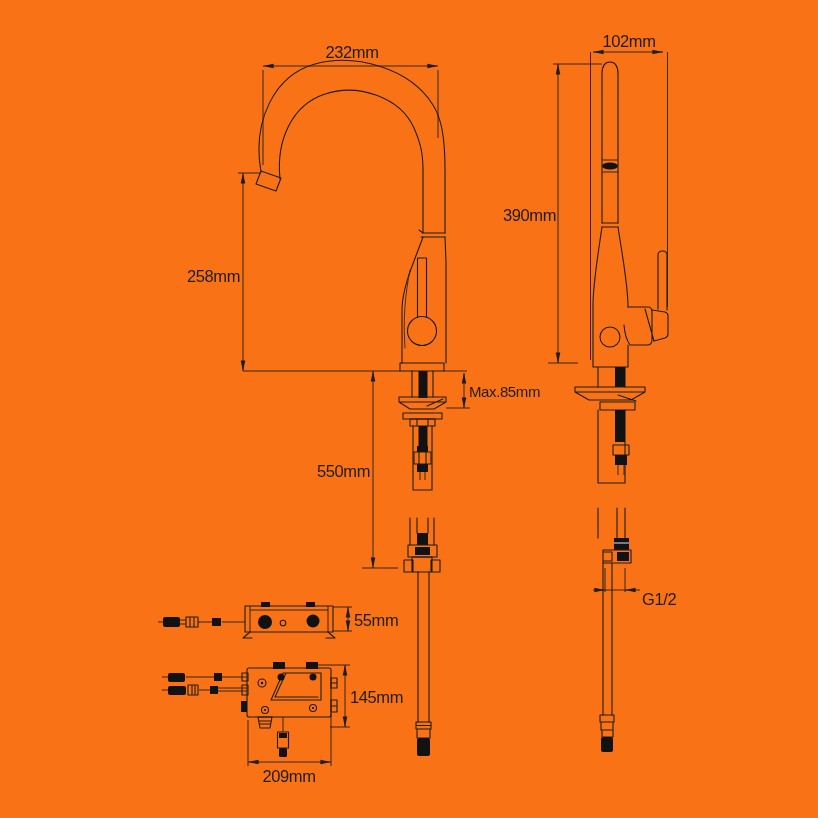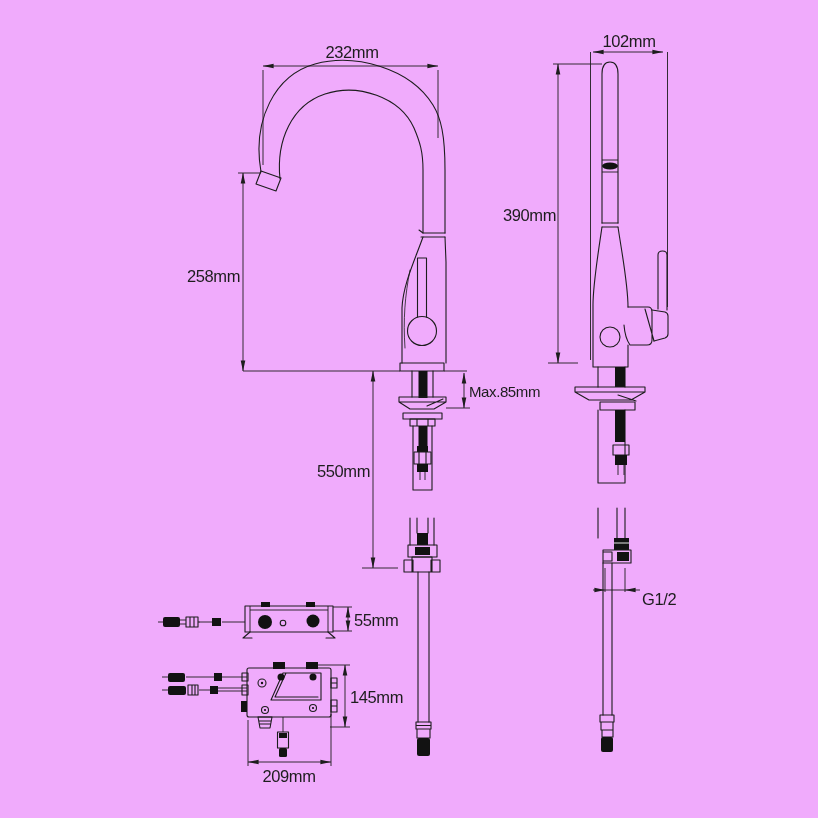--- a/index.html
+++ b/index.html
@@ -1,16 +1,16 @@
 <!DOCTYPE html>
 <html><head>
 <meta charset="utf-8">
 <style>
   html,body{margin:0;padding:0;background:#ffffff;}
-  .stage{position:relative;width:818px;height:818px;background:#f0abfc;overflow:hidden;
+  .stage{position:relative;width:818px;height:818px;background:#f97316;overflow:hidden;
          font-family:"Liberation Sans",sans-serif;}
   svg{display:block;}
   .ol{fill:none;stroke:#1d1d1d;stroke-width:1.1;stroke-linejoin:round;stroke-linecap:round;}
   .thin{fill:none;stroke:#1d1d1d;stroke-width:0.9;}
   .dim{fill:none;stroke:#1d1d1d;stroke-width:0.9;}
   .blk{fill:#121212;stroke:none;}
   .dimtxt{fill:#1d1d1d;font-family:"Liberation Sans",sans-serif;font-size:16.5px;letter-spacing:-0.4px;}
   .dimtxt.small{font-size:15px;}
 </style>
 </head>

